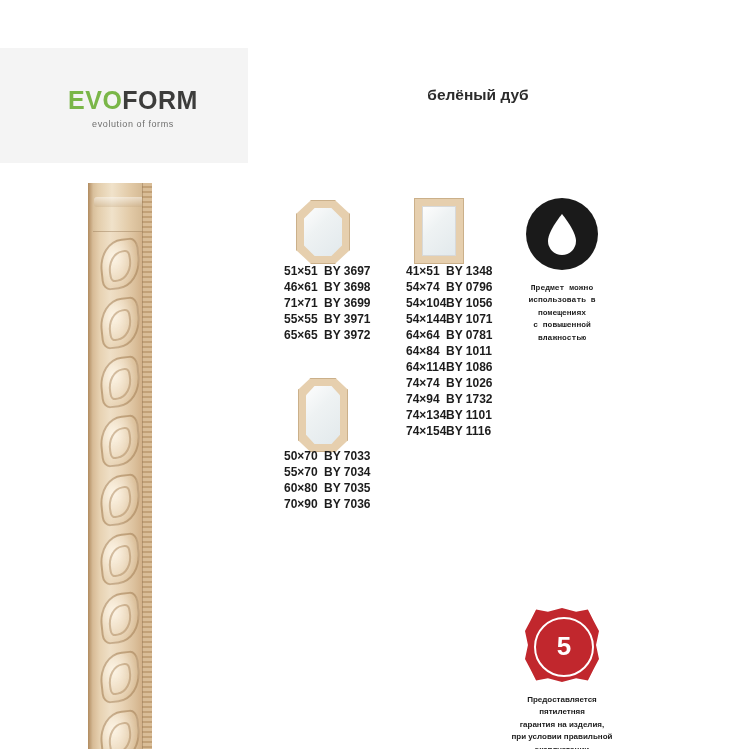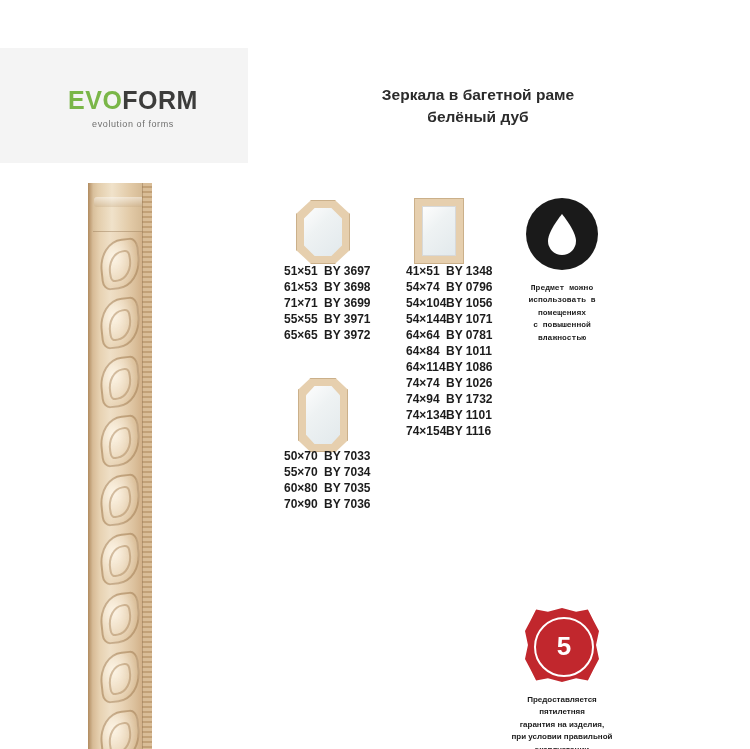--- a/index.html
+++ b/index.html
@@ -281,21 +281,20 @@
 
   <div class="header">
     <div class="header-left">
       <div class="logo">
         <div class="logo-word"><span class="logo-evo">EVO</span><span class="logo-form">FORM</span></div>
         <div class="logo-tag">evolution of forms</div>
       </div>
     </div>
     <div class="header-right"></div>
     <div class="header-title">
-      <div>Зеркала в багетной раме</div>
       <div>белёный дуб</div>
     </div>
   </div>
 
   <div class="moulding">
     <div class="mould-body"></div>
     <div class="mould-top"></div>
     <div class="carving">
       <div class="leaf" style="top:0px">
           <div class="swirl"></div>
@@ -342,21 +341,21 @@
     <div class="frame-oct">
         <div class="glass"></div>
       </div>
   </div>
   <div class="sizes" style="left:284px; top:215px;">
     <div class="size-row">
       <span class="size-dim">51×51</span>
       <span class="size-code">BY 3697</span>
     </div>
     <div class="size-row">
-      <span class="size-dim">61×53</span>
+      <span class="size-dim">46×61</span>
       <span class="size-code">BY 3698</span>
     </div>
     <div class="size-row">
       <span class="size-dim">71×71</span>
       <span class="size-code">BY 3699</span>
     </div>
     <div class="size-row">
       <span class="size-dim">55×55</span>
       <span class="size-code">BY 3971</span>
     </div>

